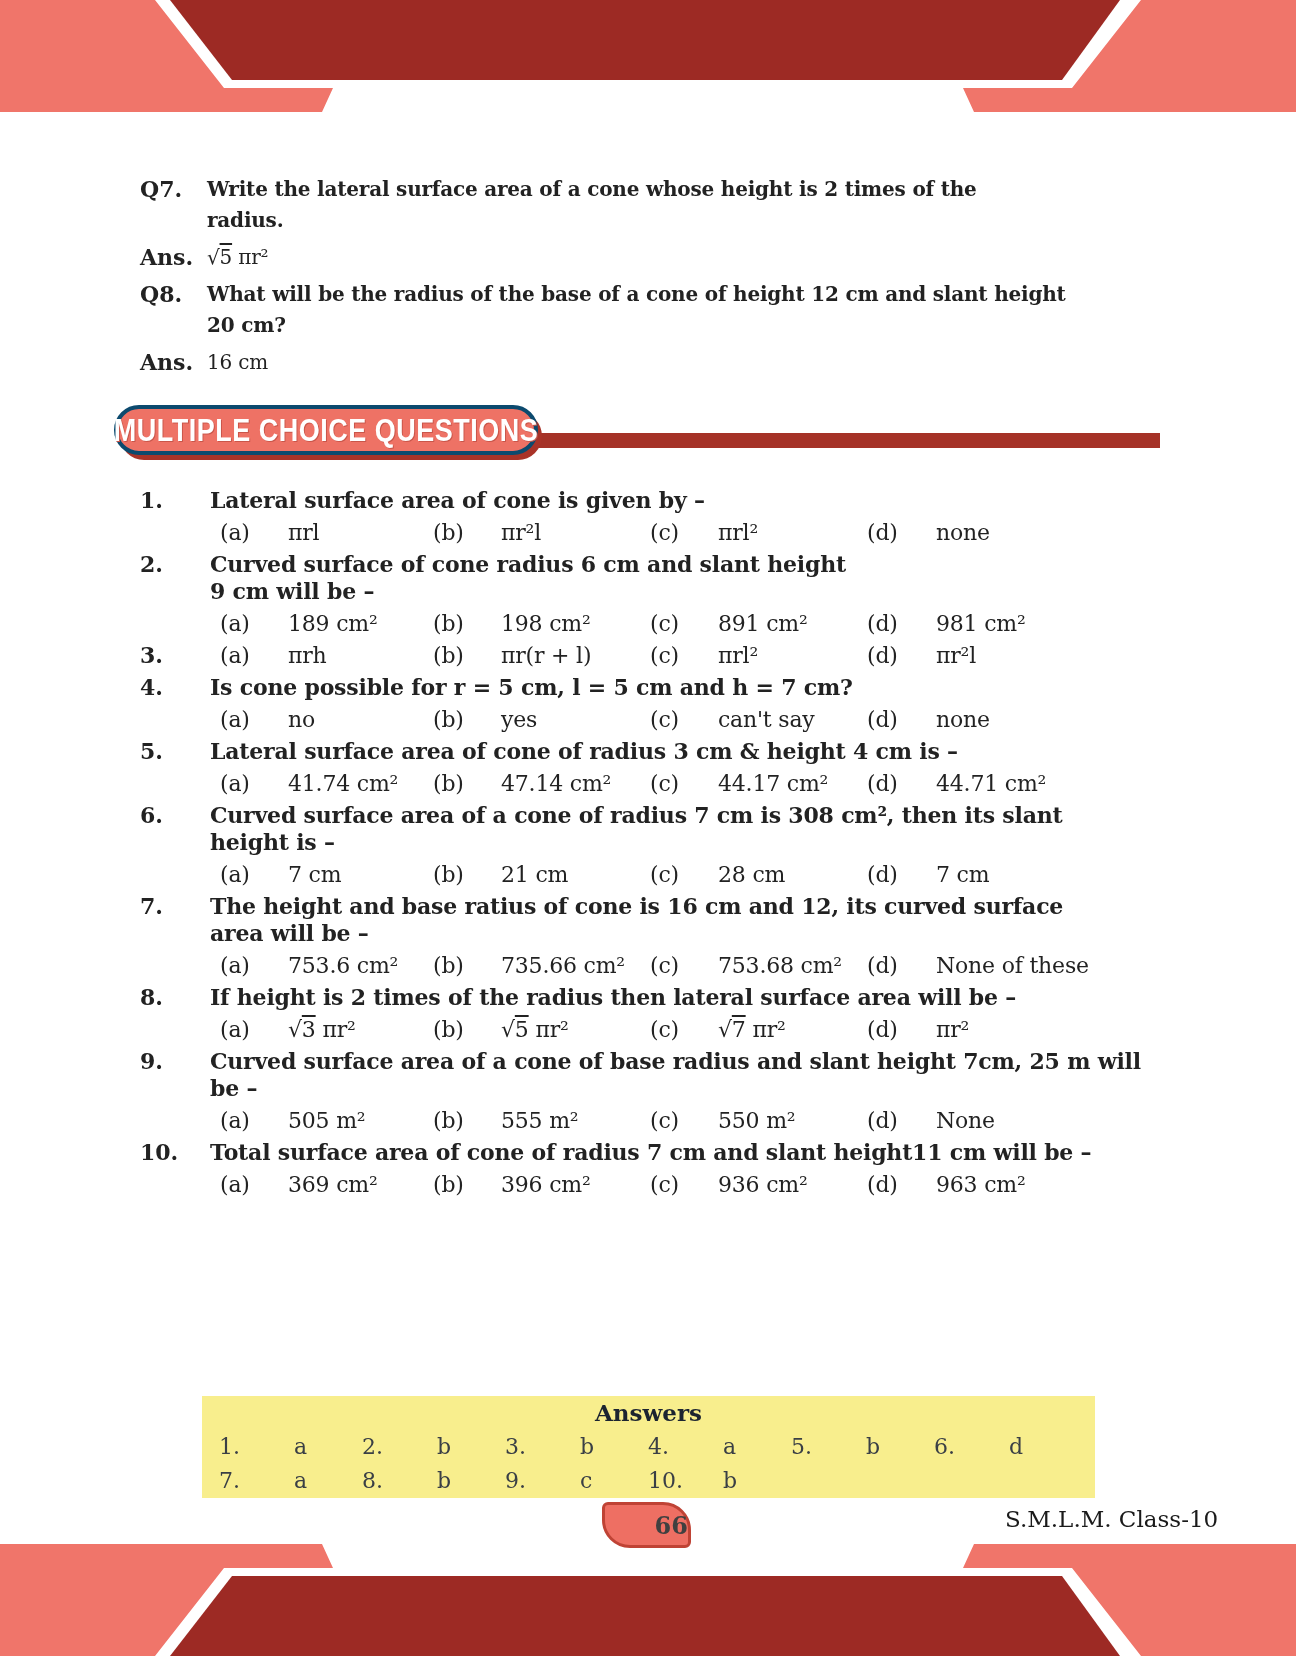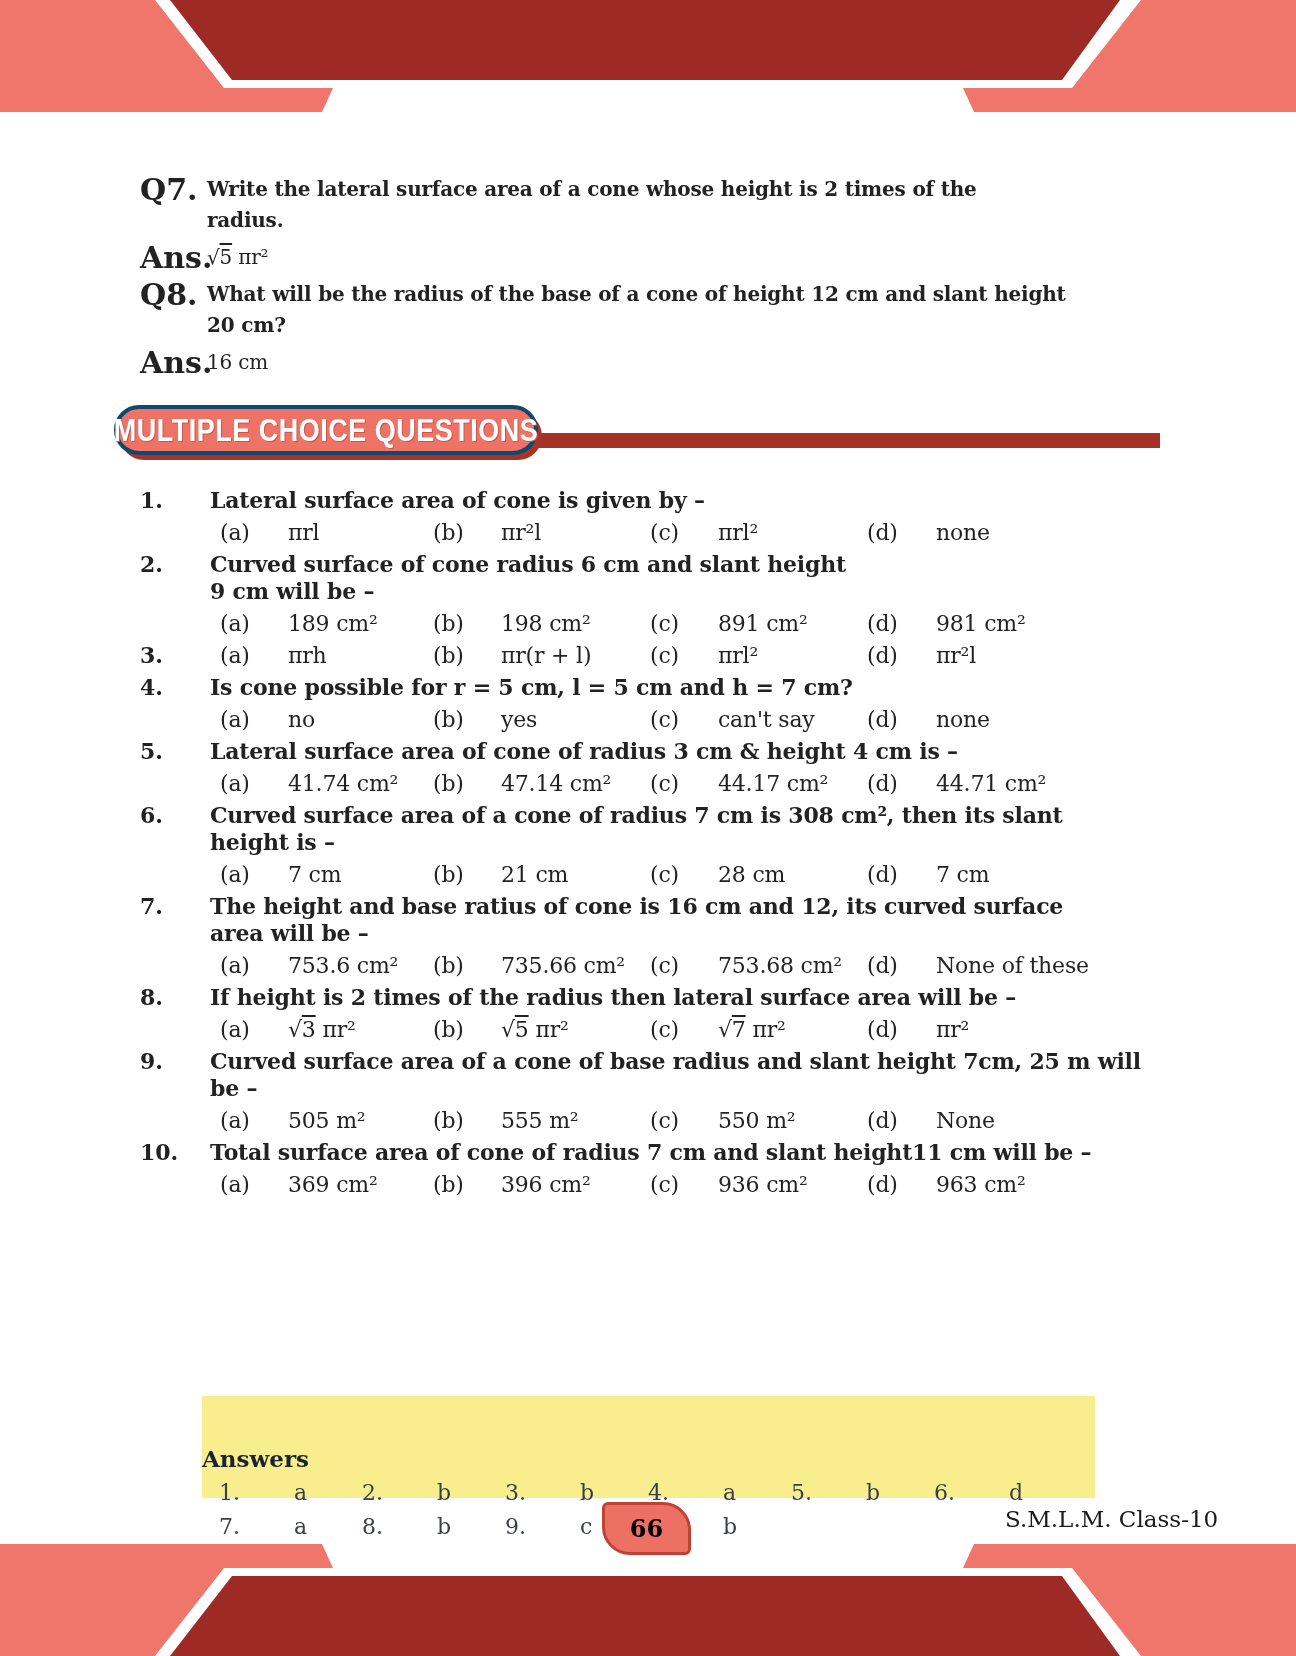--- a/index.html
+++ b/index.html
@@ -14,21 +14,21 @@
   .top .darkred{background:#9d2a24;clip-path:polygon(170px 0,1120px 0,1062px 80px,232px 80px);}
   .top .salmon-l{background:#f0756a;clip-path:polygon(0 0,155px 0,224px 88px,333px 88px,322px 112px,0 112px);}
   .top .salmon-r{background:#f0756a;clip-path:polygon(1296px 0,1141px 0,1072px 88px,963px 88px,974px 112px,1296px 112px);}
   .bottom .darkred{background:#9d2a24;clip-path:polygon(232px 32px,1062px 32px,1120px 112px,170px 112px);}
   .bottom .salmon-l{background:#f0756a;clip-path:polygon(0 0,322px 0,333px 24px,224px 24px,155px 112px,0 112px);}
   .bottom .salmon-r{background:#f0756a;clip-path:polygon(1296px 0,974px 0,963px 24px,1072px 24px,1141px 112px,1296px 112px);}
 
   
   .qa{position:absolute;left:140px;top:168px;width:1030px;}
   .qa-item{display:flex;margin-top:6px;}
-  .qa-label{flex:none;width:67px;font-weight:bold;font-size:30px;line-height:31px;}
+  .qa-label{flex:none;width:67px;font-weight:bold;font-size:22px;line-height:31px;}
   .qa-text{flex:1;font-size:20px;line-height:31px;white-space:pre-line;letter-spacing:-0.2px;}
   .qa-item.q .qa-text{font-weight:bold;}
 
   
   .banner-bar{position:absolute;left:300px;top:433px;width:860px;height:15px;background:#a53227;}
   .banner-pill{position:absolute;left:114px;top:405px;width:424px;height:50px;box-sizing:border-box;
      background:#ee7265;border:4px solid #0c4a6e;border-radius:26px;
      box-shadow:5px 6px 0 -1px #a93328;display:flex;align-items:center;justify-content:center;}
   .banner-pill span{font-family:"Liberation Sans", sans-serif;font-weight:bold;font-size:27px;
      color:#ffffff;letter-spacing:0.5px;transform:scaleY(1.18);white-space:nowrap;
@@ -40,28 +40,28 @@
   .q-num{flex:none;width:70px;font-weight:bold;font-size:22px;line-height:27px;padding-top:5px;}
   .q-body{flex:1;}
   .q-text{font-weight:bold;font-size:22px;line-height:27px;padding-top:5px;white-space:pre-line;letter-spacing:-0.2px;}
   .opt{display:grid;grid-template-columns:68px 145px 68px 149px 68px 149px 69px auto;
        margin-left:10px;font-size:22px;line-height:27px;padding-top:5px;letter-spacing:-0.2px;}
   .opt .olabel{color:#222;}
   .ov{text-decoration:overline;}
 
   
   .answers{position:absolute;left:202px;top:1396px;width:893px;height:102px;background:#f8ee8d;}
-  .answers-title{font-weight:bold;font-size:23px;line-height:34px;text-align:left;color:#1c2430;margin-top:46px;}
+  .answers-title{font-weight:bold;font-size:23px;line-height:34px;text-align:center;color:#1c2430;}
   .ans-row{display:grid;grid-template-columns:repeat(5,75px 68px) 75px auto;
            padding-left:17px;font-size:22px;line-height:34px;color:#3a3f45;}
 
   
-  .page-badge{position:absolute;left:602px;top:1502px;width:89px;height:53px;box-sizing:border-box;
+  .page-badge{position:absolute;left:602px;top:1502px;width:89px;height:46px;box-sizing:border-box;
      background:#ee6f63;border:3px solid #bf4335;border-radius:6px 28px 6px 28px;
-     display:flex;align-items:center;justify-content:center;font-weight:bold;font-size:24px;color:#000000;}
+     display:flex;align-items:center;justify-content:flex-end;font-weight:bold;font-size:24px;color:#404040;}
   .imprint{position:absolute;left:1005px;top:1506px;font-size:23px;color:#1a1a1a;white-space:nowrap;}
 </style>
 </head>
 <body>
 
 <div class="page">
 
   <div class="deco top">
     <div class="shape salmon-l"></div>
     <div class="shape salmon-r"></div>

